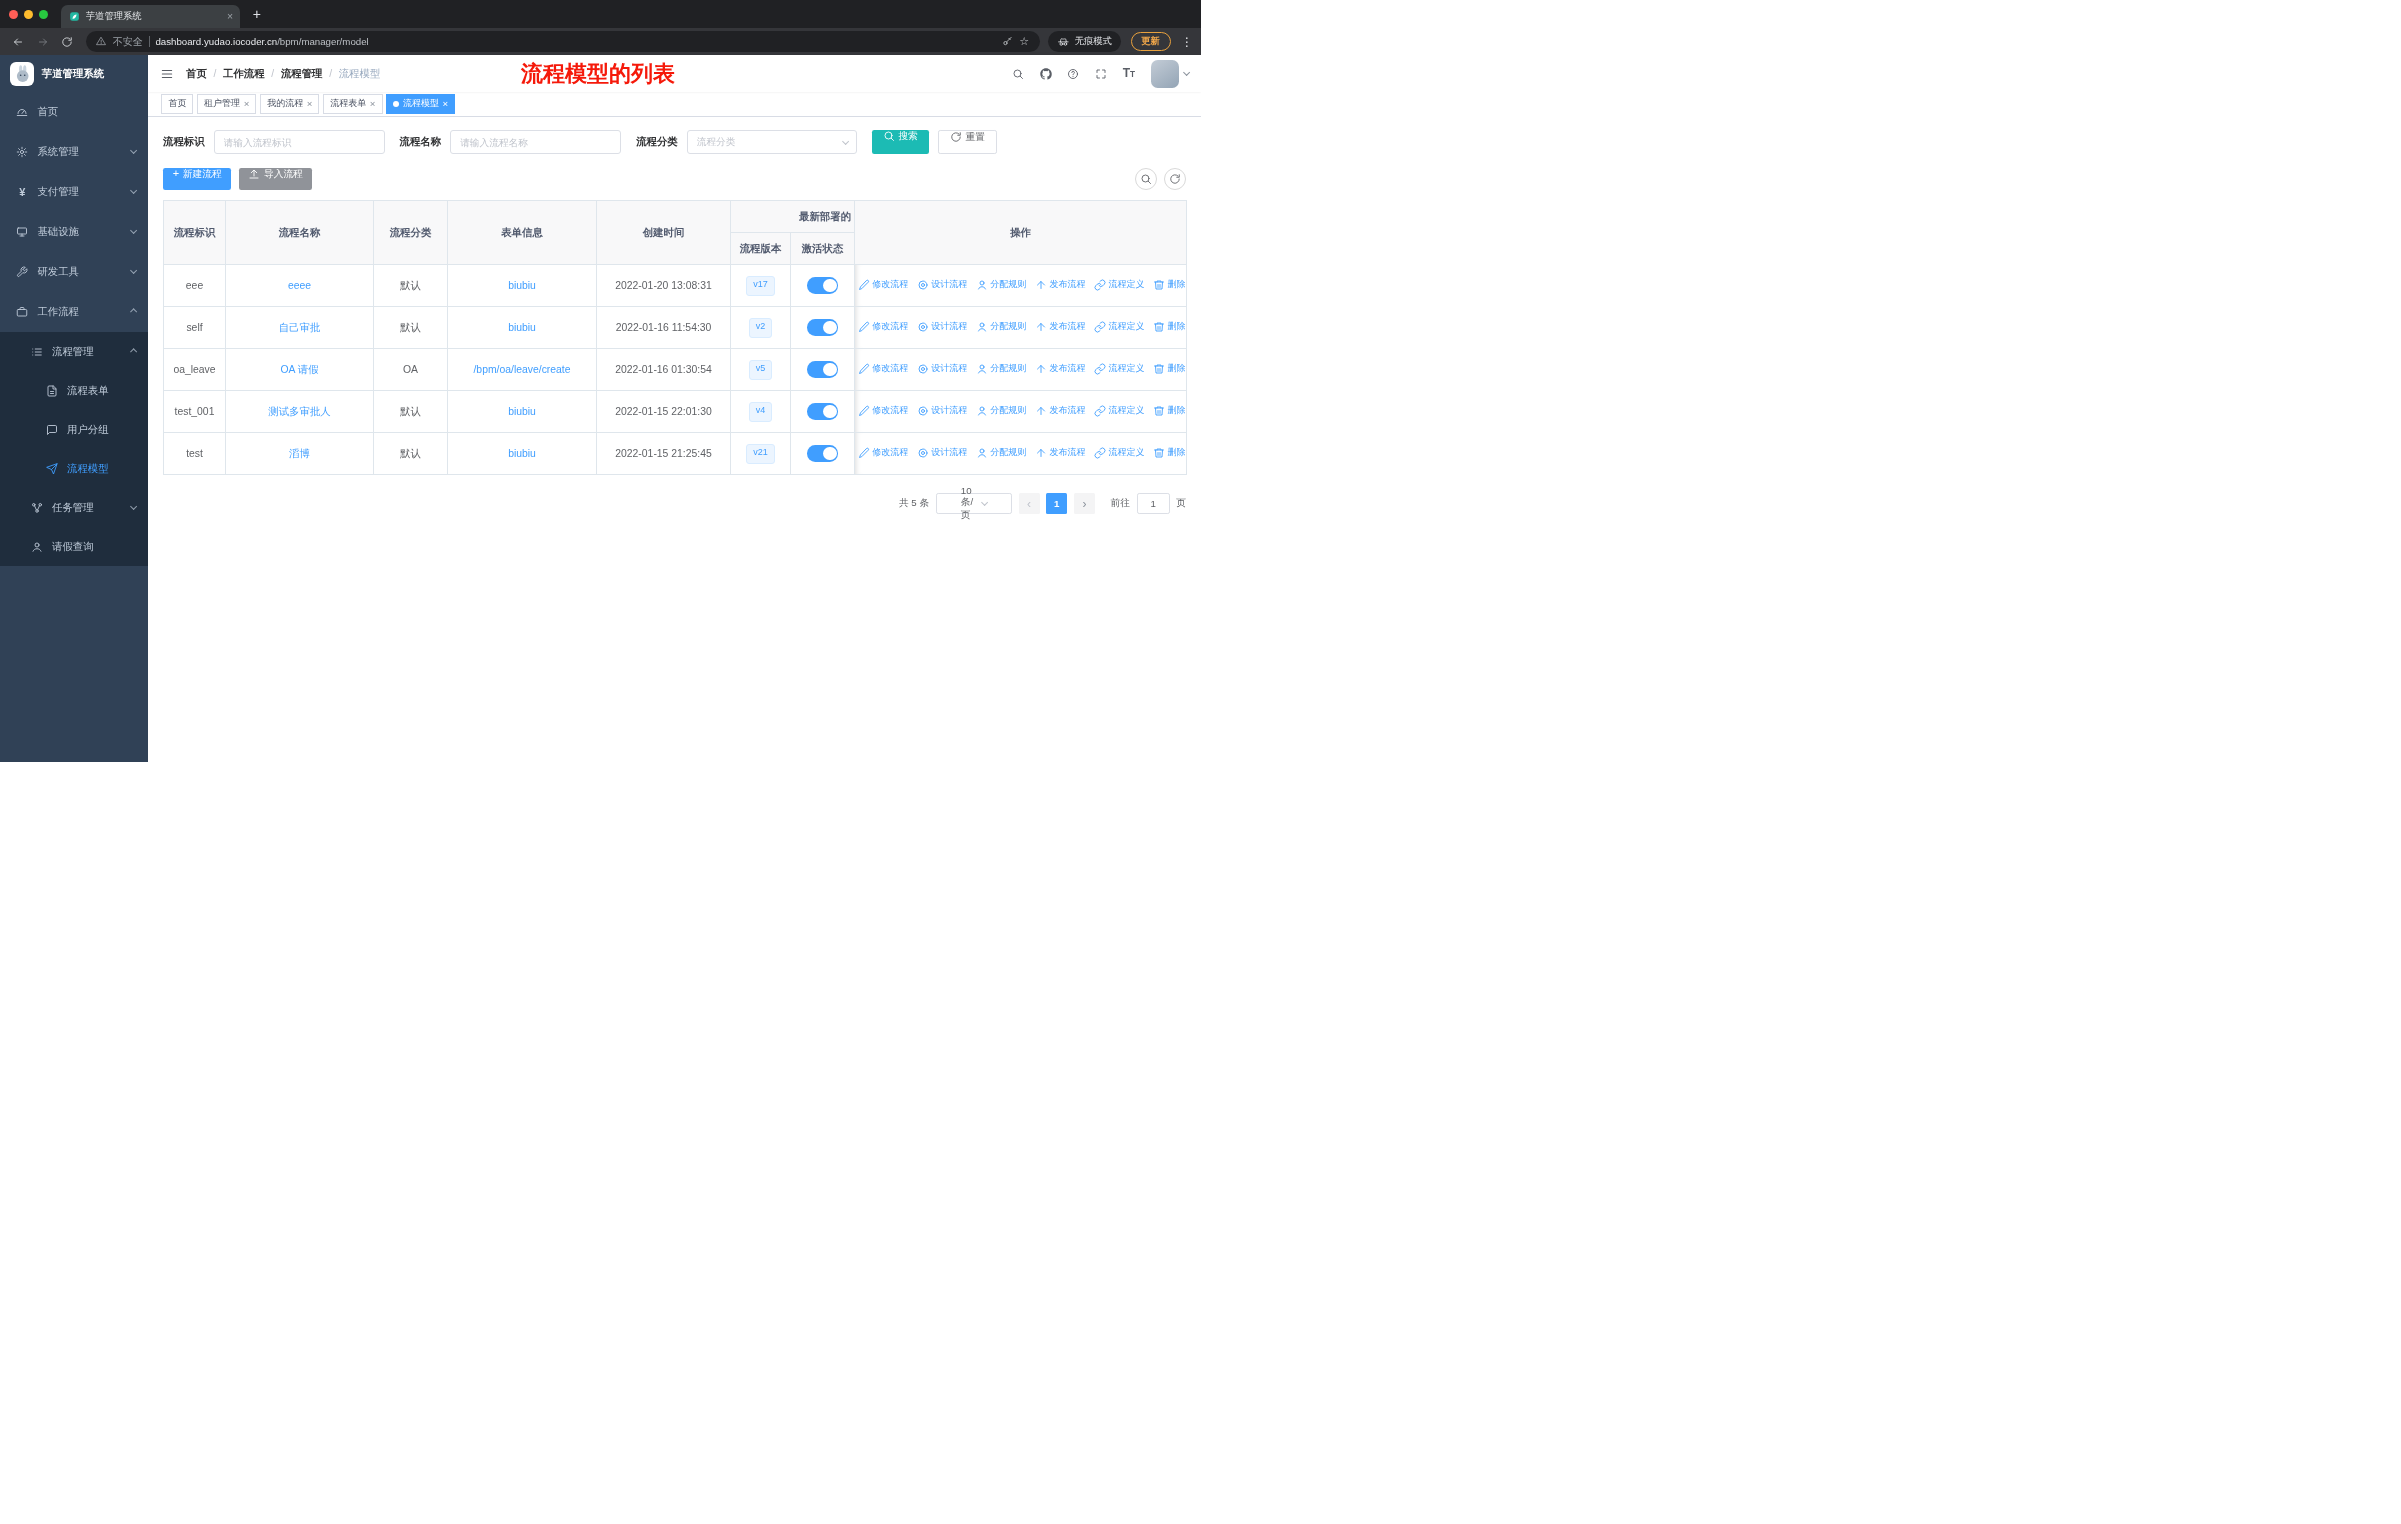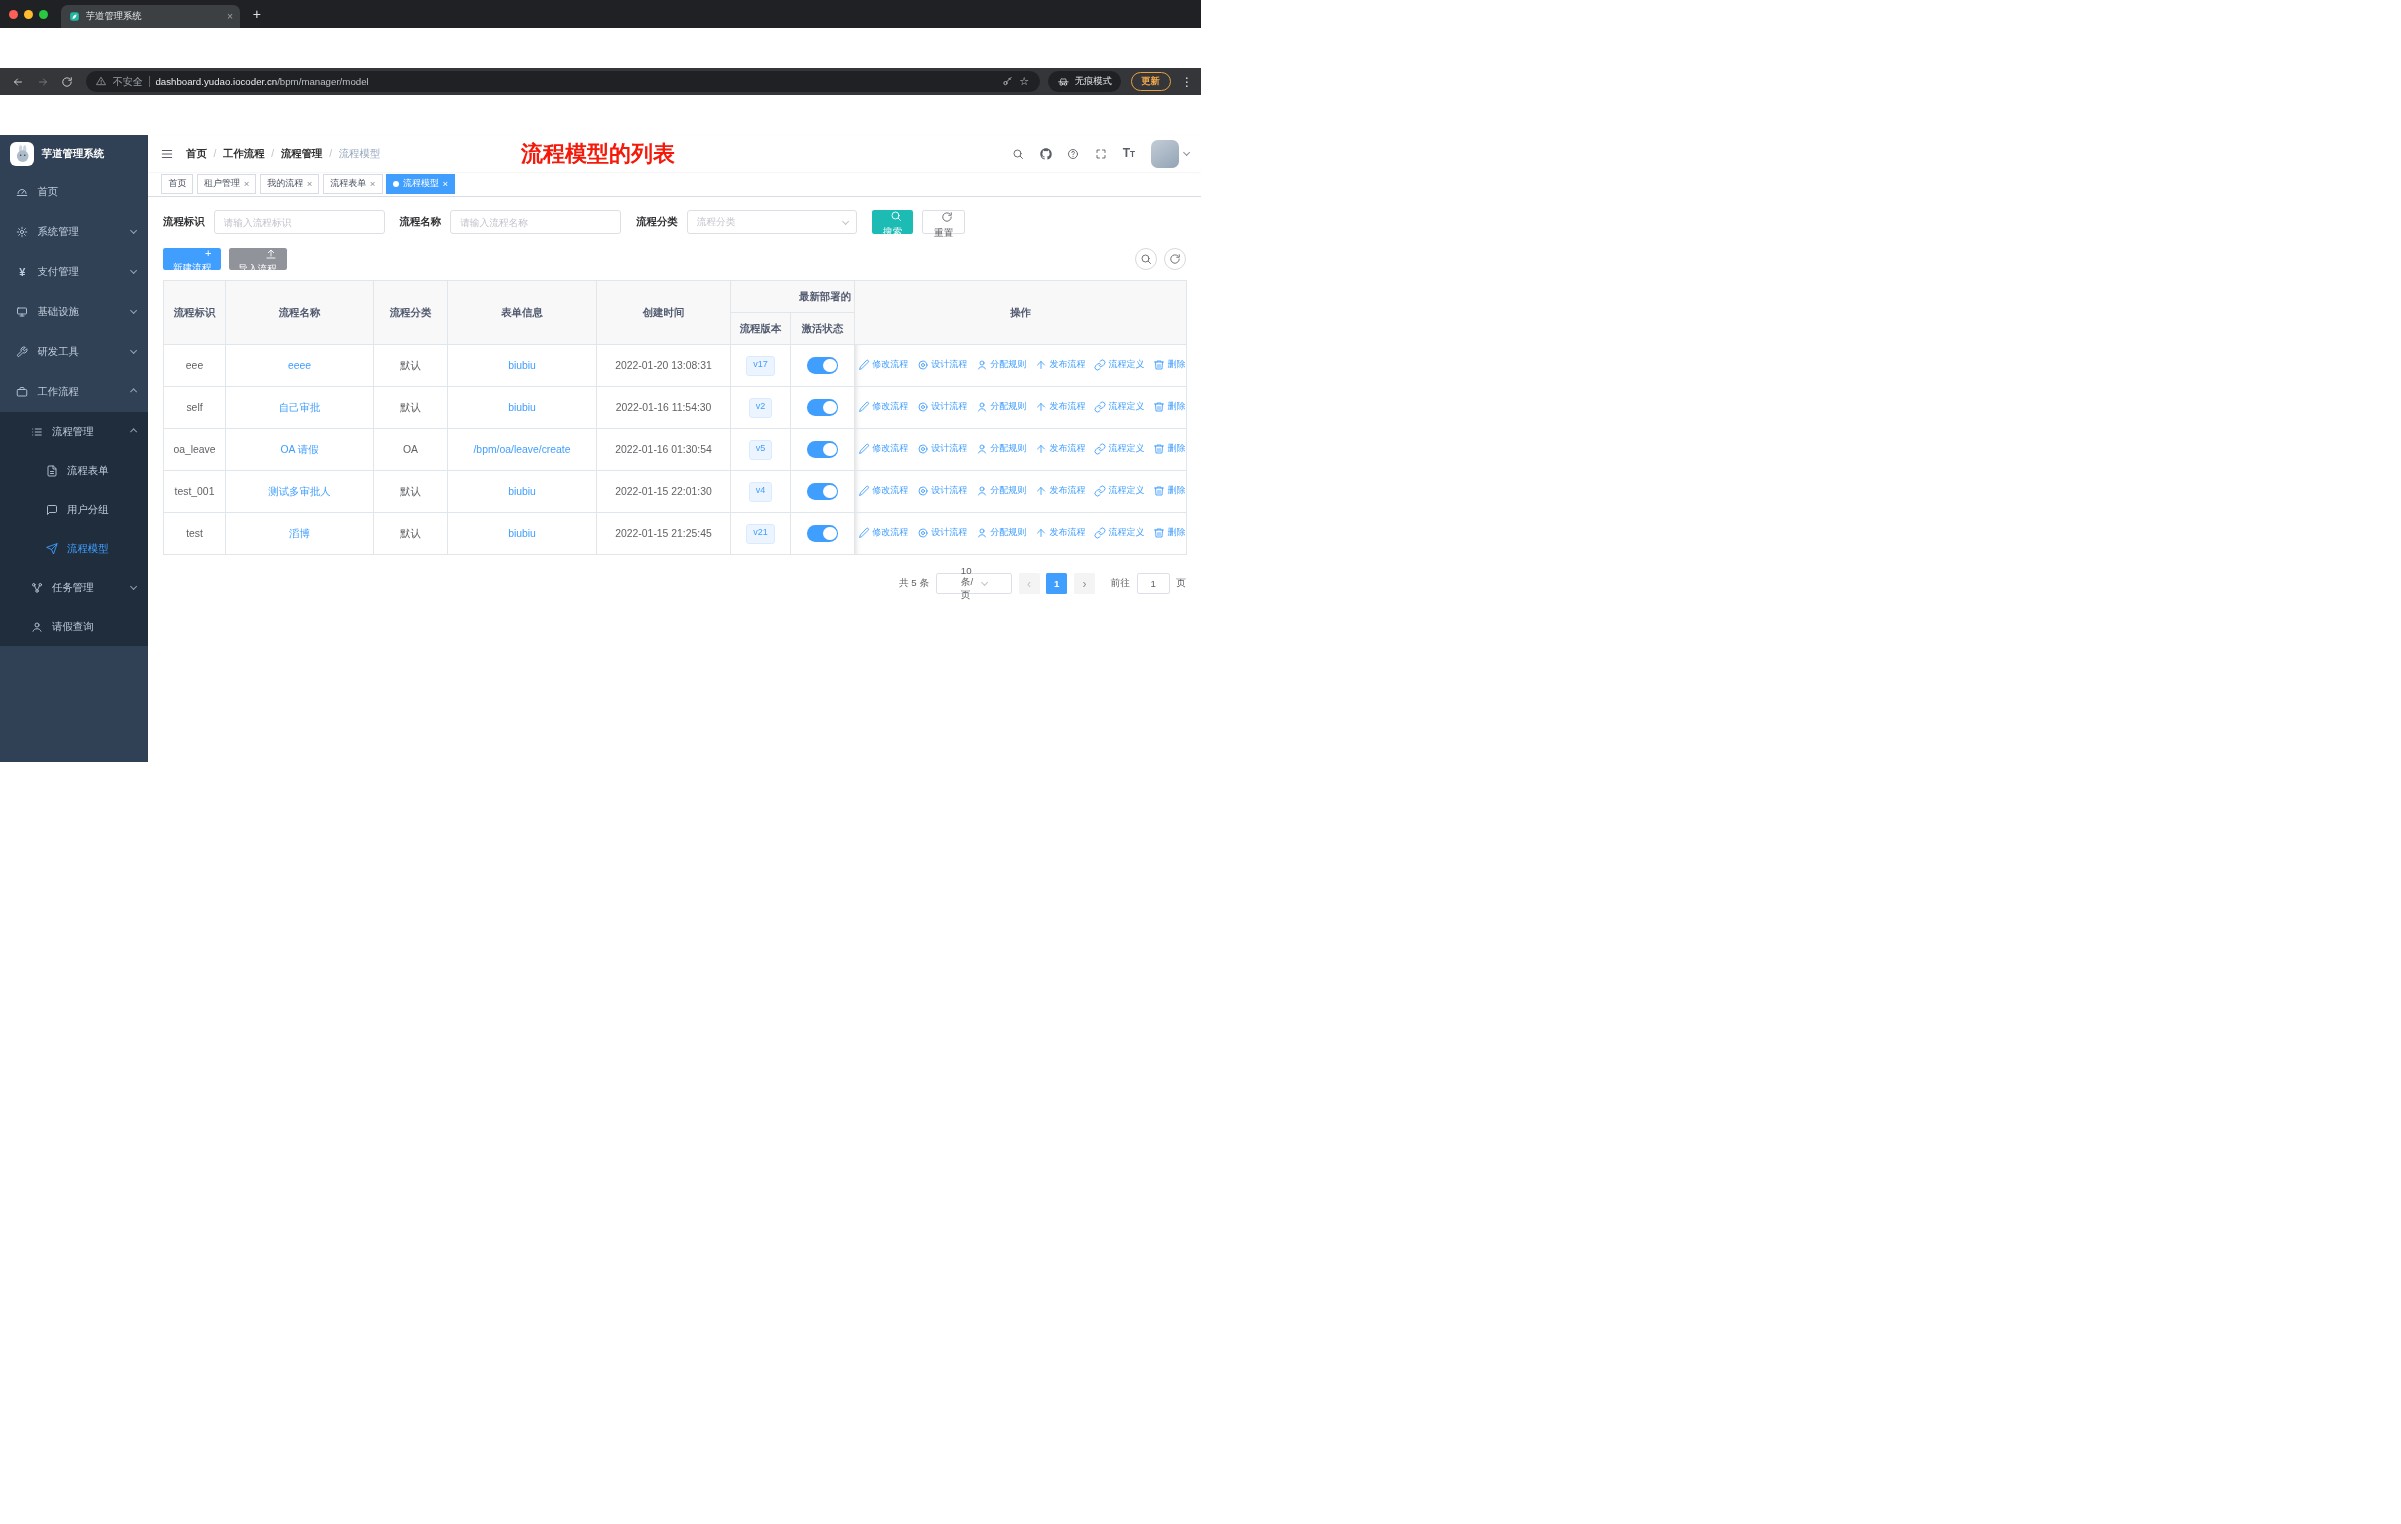--- a/index.html
+++ b/index.html
@@ -1,21 +1,21 @@
 <!DOCTYPE html>
 <html style="--accent: #409EFF; --search: #1CBBB4; --info: #909399; --red: #F5190A; --sidebar: #304156; --submenu: #1F2D3D;font-size:12px"><head>
 <meta charset="utf-8">
 <style>
   * { box-sizing: border-box; margin: 0; padding: 0; }
   html, body { overflow: hidden; }
   body {
     font-family: "Liberation Sans", "DejaVu Sans", sans-serif;
     width: 1201px; height: 762px; background: #fff; color: #303133;
   }
-  .page { width: 1201px; height: 762px; display: flex; flex-direction: column; gap: 40px; }
+  .page { width: 1201px; height: 762px; display: flex; flex-direction: column; }
 
   
   .tabstrip { height: 28px; background: #202124; display: flex; align-items: flex-end; padding-left: 9px; flex-shrink: 0; }
   .traffic { display: flex; gap: 6px; align-self: center; margin-right: 13.4px; }
   .tl { width: 9px; height: 9px; border-radius: 50%; display: inline-block; }
   .tl.r { background: #FF5F57; } .tl.y { background: #FEBC2E; } .tl.g { background: #28C840; }
   .tab { width: 179px; height: 23px; background: #3c4043; border-radius: 6.7px 6.7px 0 0; display: flex; align-items: center; padding: 0 7.4px; gap: 6px; color: #e8eaed; font-size: 9.3px; }
   .tab-title { flex: 1; white-space: nowrap; overflow: hidden; }
   .tab-close { color: #9aa0a6; font-size: 10.4px; cursor: pointer; }
   .favicon svg { width: 11px; height: 11px; display: block; }
@@ -87,21 +87,21 @@
   
   .content { flex: 1; padding: 13.4px 15px; overflow: hidden; background: #fff; }
 
   .filters { display: flex; align-items: center; }
   .fgroup { display: flex; align-items: center; margin-right: 15px; }
   .flabel { font-size: 10.4px; font-weight: 700; color: #303133; margin-right: 9px; white-space: nowrap; }
   .finput { width: 171px; height: 24px; border: 0.7px solid #dcdfe6; border-radius: 3px; padding: 0 9px; font-size: 9.7px; color: #606266; outline: none; font-family: inherit; }
   .finput::placeholder { color: #c0c4cc; }
   .fselect { width: 170px; height: 24px; border: 0.7px solid #dcdfe6; border-radius: 3px; padding: 0 7.4px 0 9px; font-size: 9.7px; color: #c0c4cc; display: flex; align-items: center; justify-content: space-between; cursor: pointer; }
   .fselect .chev { color: #c0c4cc; }
-  .btn { display: inline-flex; align-items: flex-end; gap: 3.7px; border: none; border-radius: 2.2px; cursor: pointer; font-family: inherit; white-space: nowrap; flex-direction: column; }
+  .btn { display: inline-flex; align-items: flex-start; gap: 3.7px; border: none; border-radius: 2.2px; cursor: pointer; font-family: inherit; white-space: nowrap; }
   .btn svg { width: 9.7px; height: 9.7px; }
   .btn-search { height: 24px; padding: 0 11px; background: var(--search, #1CBBB4); color: #fff; font-size: 9.7px; margin-right: 9px; }
   .btn-reset { height: 24px; padding: 0 11px; background: #fff; border: 0.7px solid #dcdfe6; color: #606266; font-size: 9.7px; }
 
   .toolbar { display: flex; align-items: center; margin-top: 13.4px; }
   .btn-primary { height: 22px; padding: 0 9.7px; background: var(--accent, #409EFF); color: #fff; font-size: 9.7px; margin-right: 7.4px; }
   .btn-info { height: 22px; padding: 0 9.7px; background: var(--info, #909399); color: #fff; font-size: 9.7px; }
   .plus { font-size: 11px; line-height: 1; }
   .toolbar .spacer { flex: 1; }
   .circle-btn { width: 22px; height: 22px; border-radius: 50%; border: 0.7px solid #d9d9d9; background: #fff; color: #606266; display: flex; align-items: center; justify-content: center; cursor: pointer; margin-left: 7.4px; }

